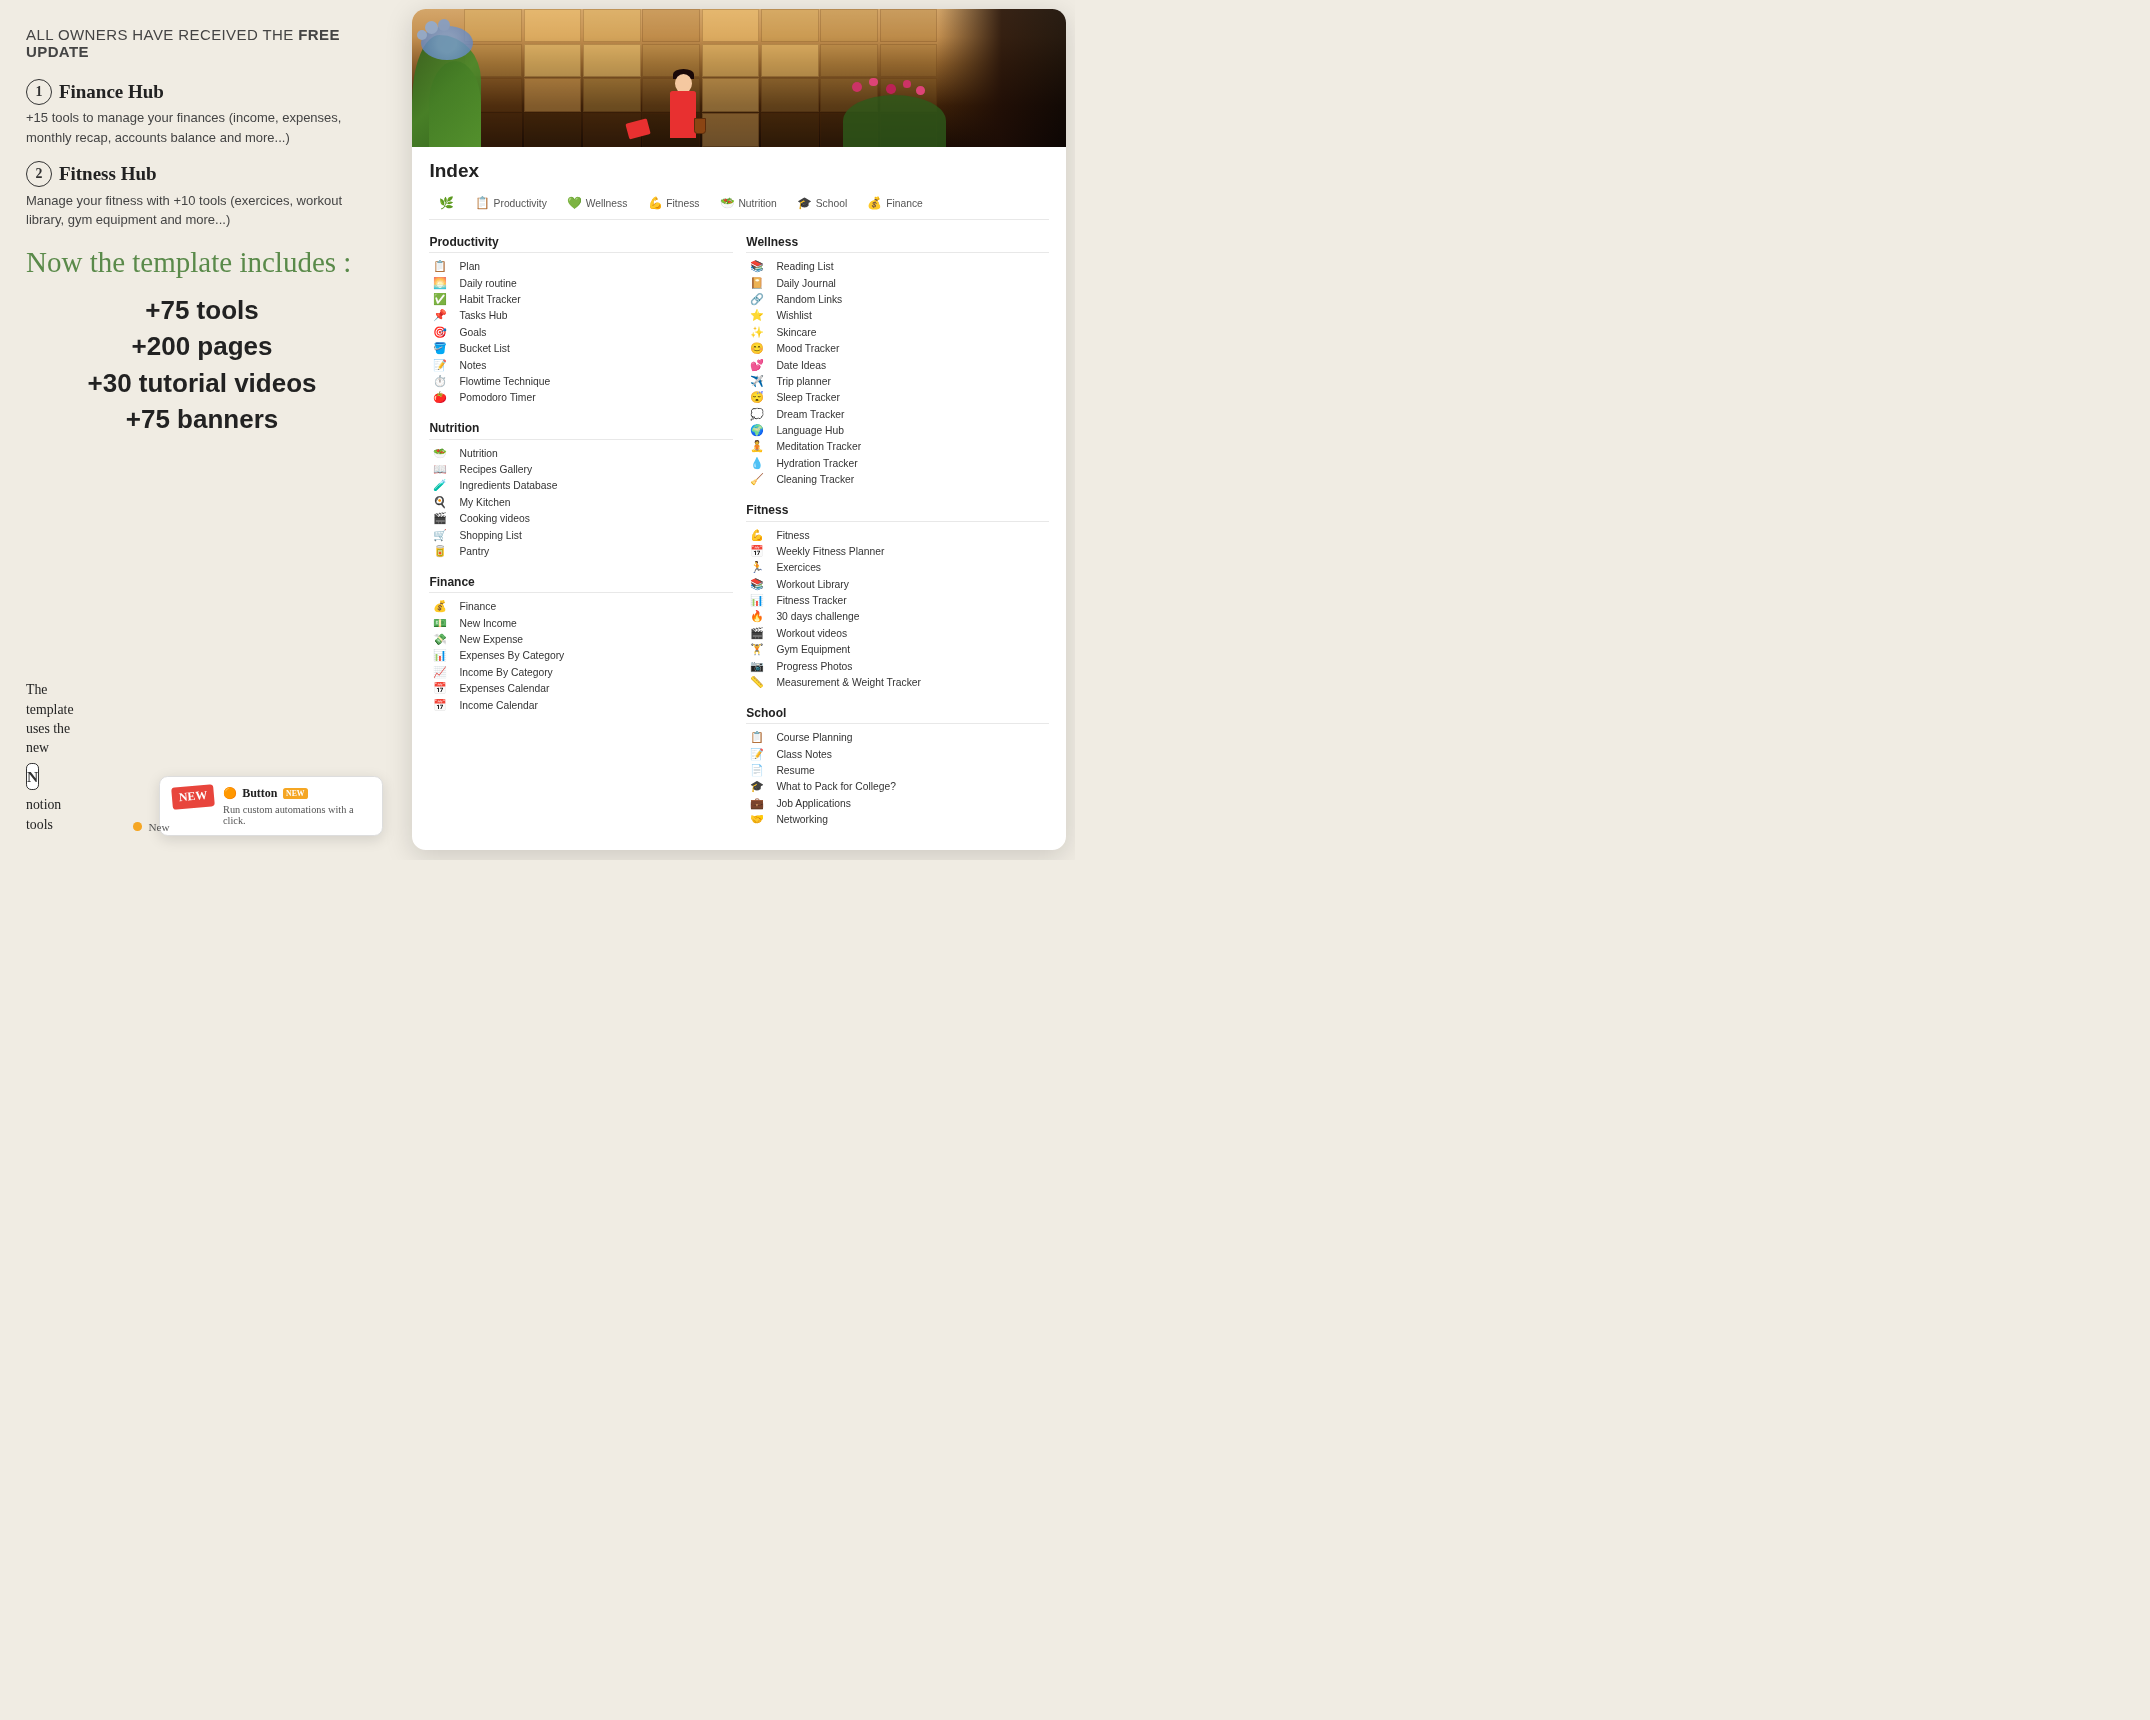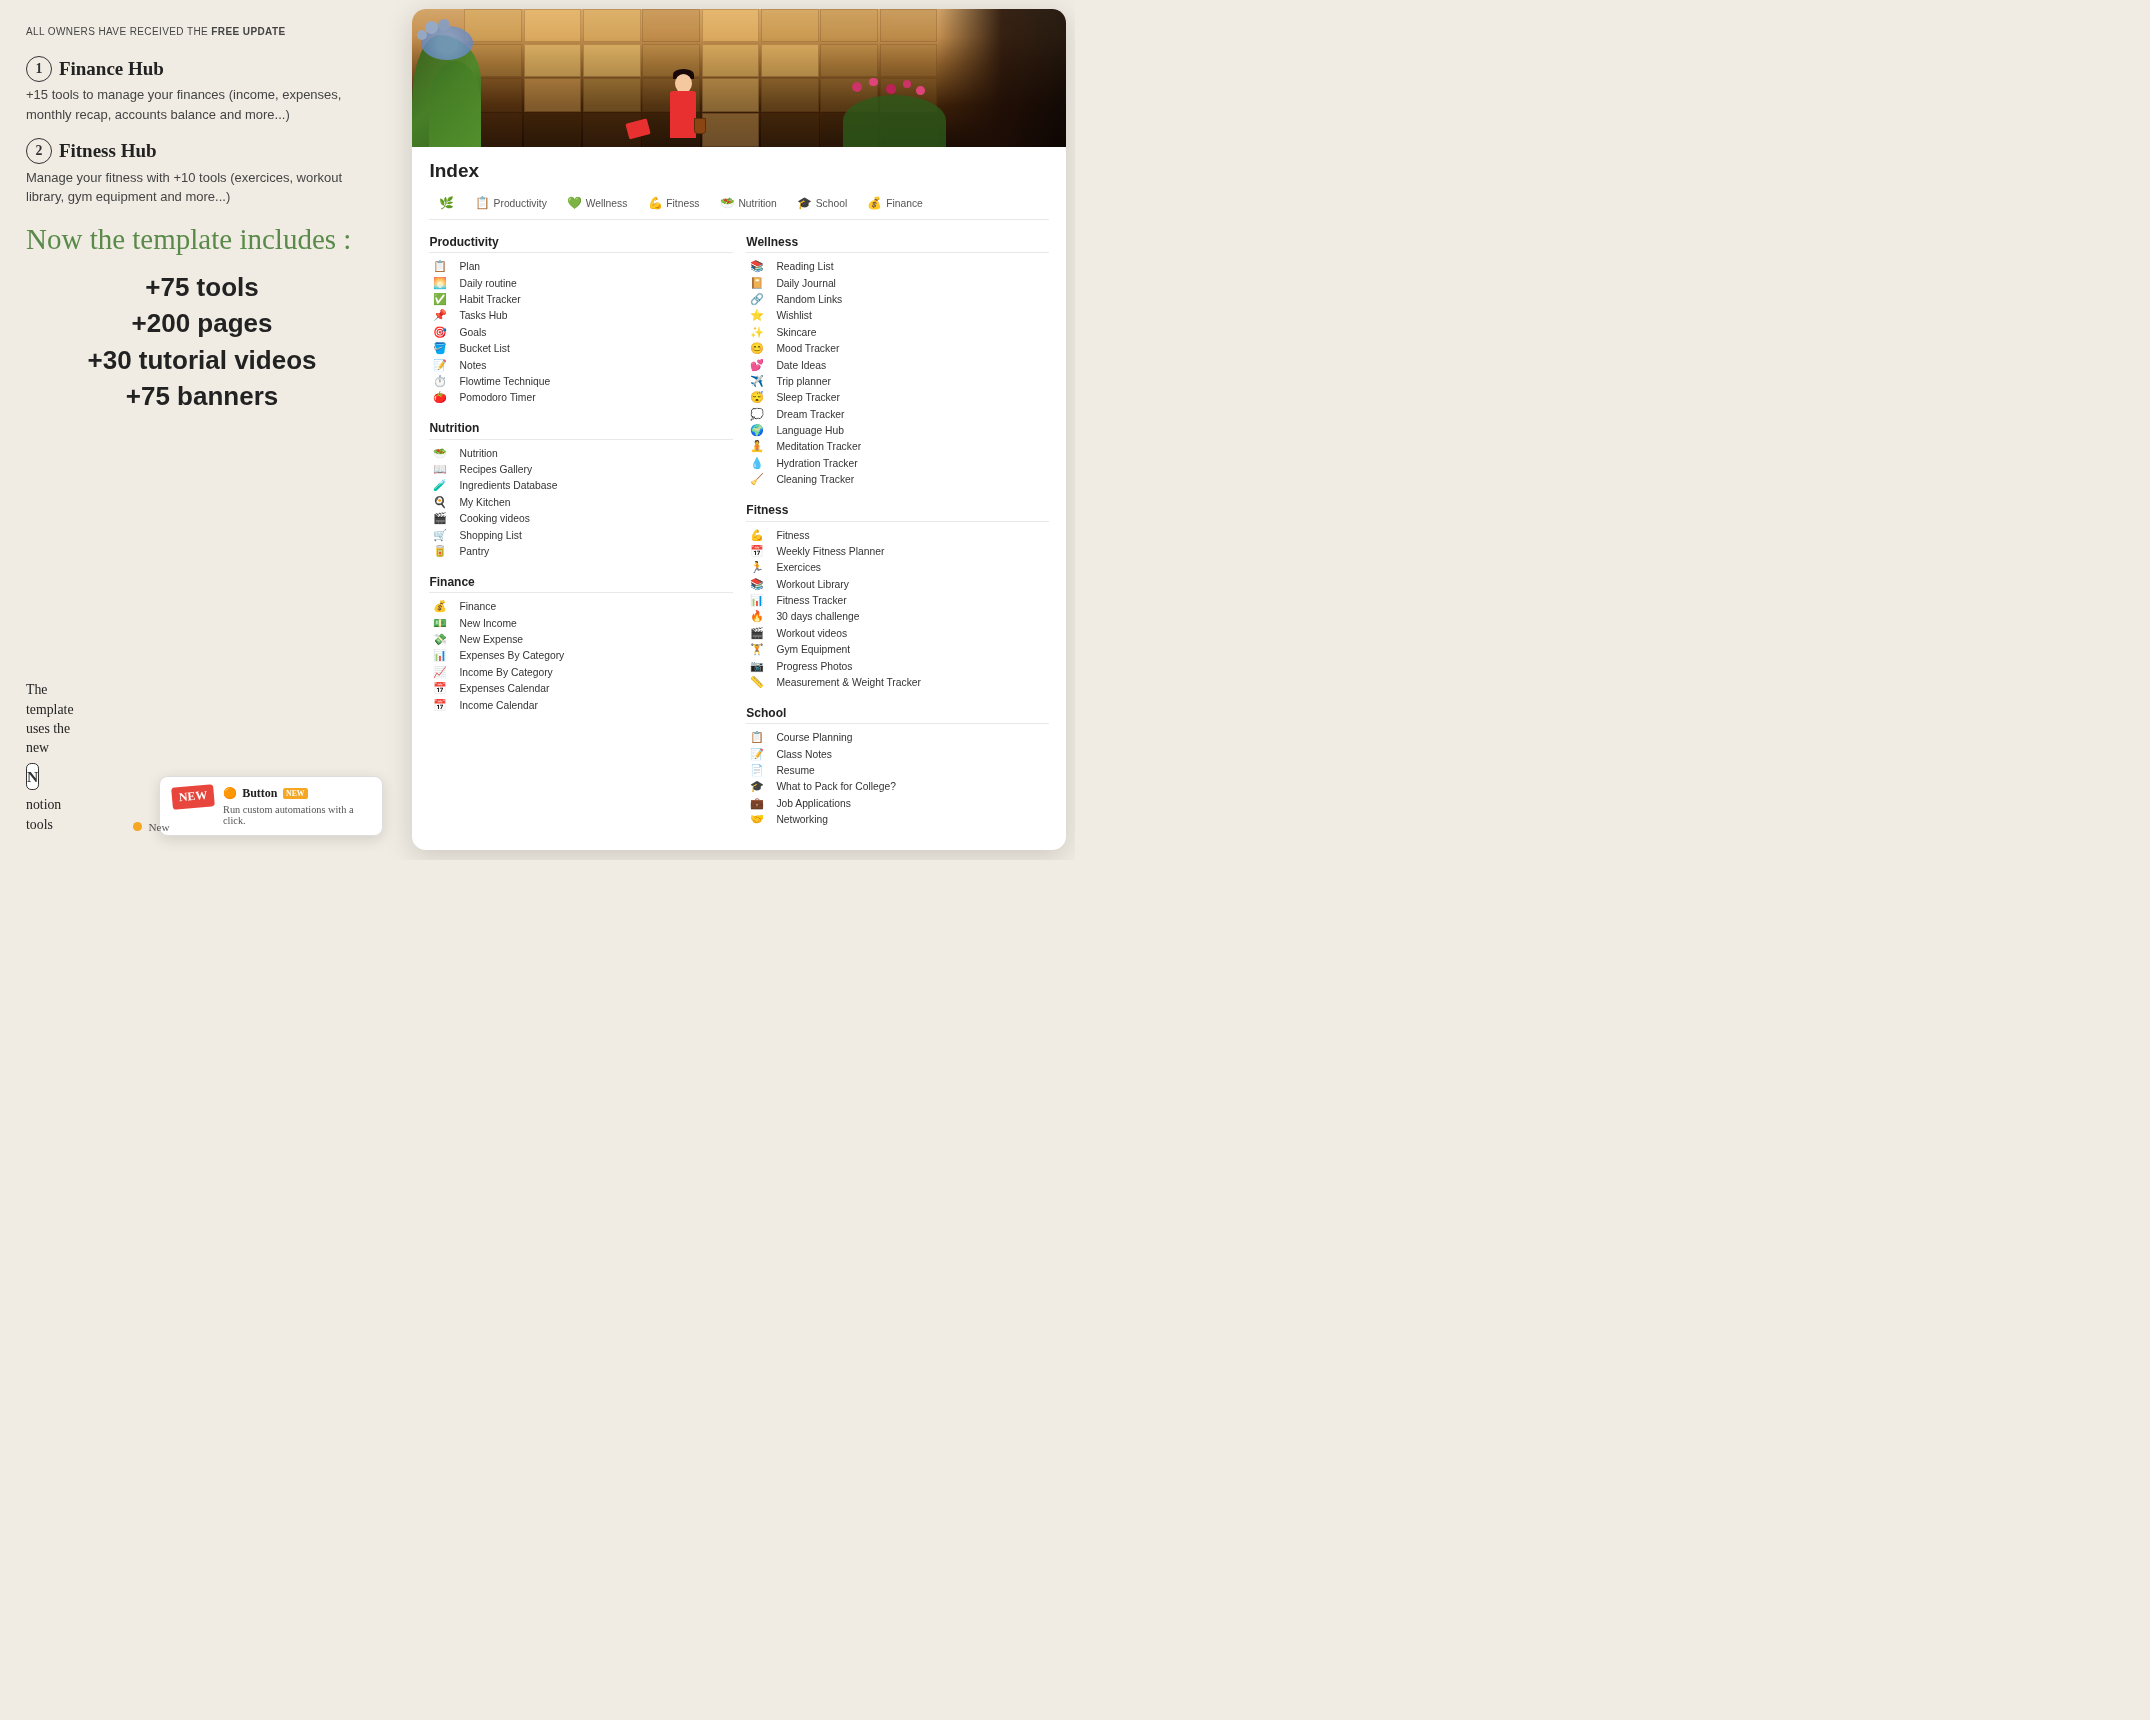--- a/index.html
+++ b/index.html
@@ -24,21 +24,21 @@
     .main-title {
       font-family: 'Georgia', serif;
       font-size: 45px;
       color: #5a8a4a;
       font-weight: normal;
       line-height: 1.1;
       margin-bottom: 5.2px;
     }
 
     .subtitle-line {
-      font-size: 10px;
+      font-size: 15px;
       color: #444;
       letter-spacing: 0.4px;
       margin-bottom: 19px;
       font-family: Arial, sans-serif;
     }
     .subtitle-line strong {
       font-weight: bold;
     }
 
     .feature-item {

